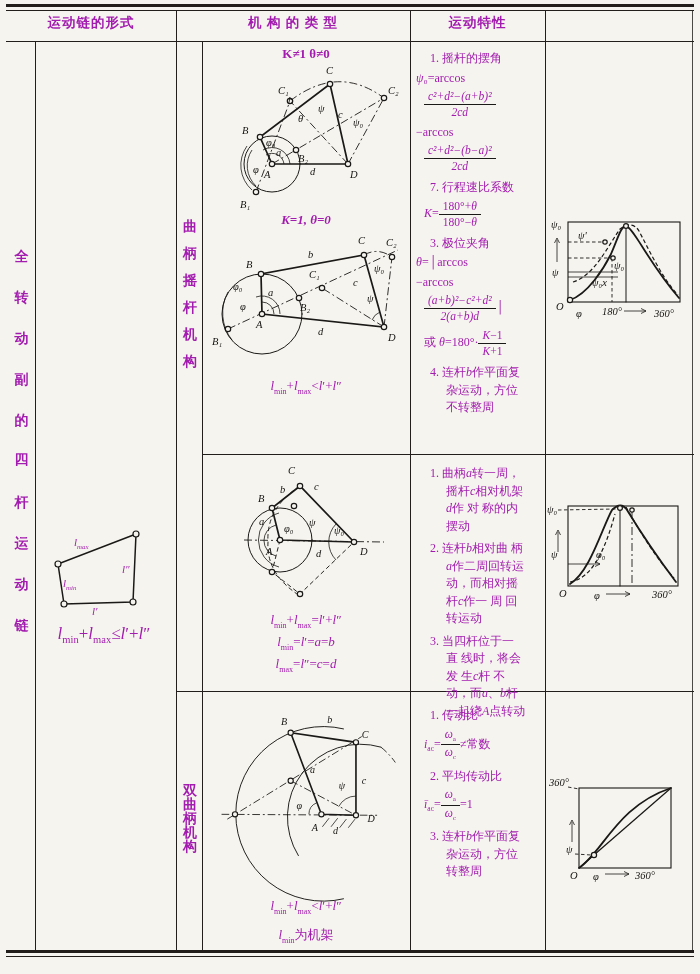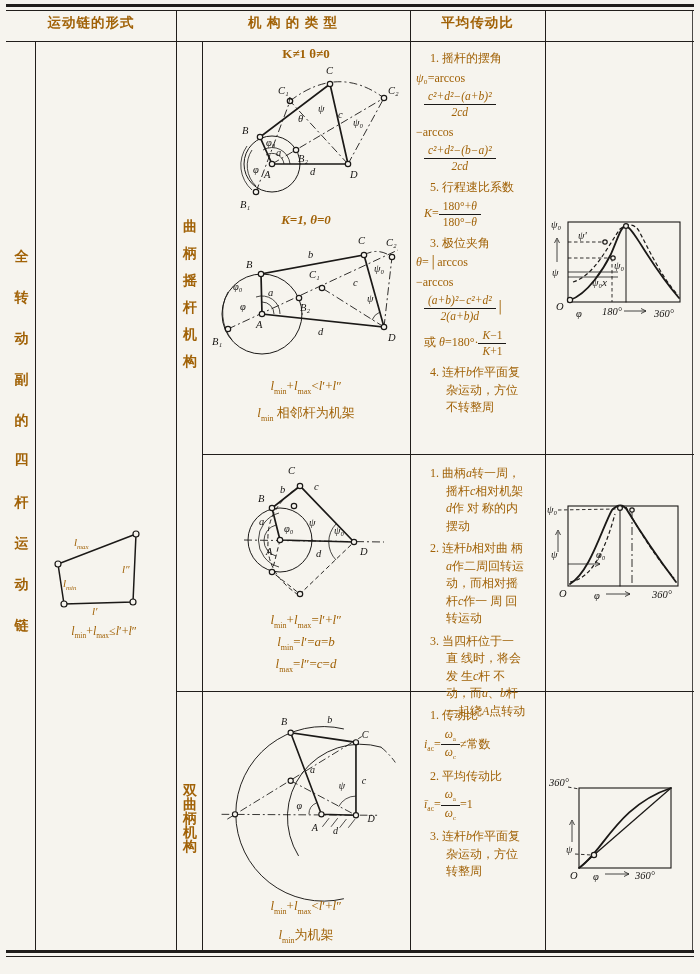--- a/index.html
+++ b/index.html
@@ -1,17 +1,17 @@
 <!DOCTYPE html>
 <html><head>
 <meta charset="utf-8">
 <style>
   html,body{margin:0;padding:0;background:#e8e6e0;}
   .page{position:relative;width:700px;height:974px;background:#f6f4ee;
-        font-family:"Liberation Serif","DejaVu Serif",serif;color:#a16207;overflow:hidden;}
+        font-family:"Liberation Serif","DejaVu Serif",serif;color:#a21caf;overflow:hidden;}
   .hline,.vline{position:absolute;background:#211e1b;}
   .hcell{position:absolute;top:12px;height:22px;display:flex;align-items:center;justify-content:center;
          font-weight:bold;font-size:13.5px;letter-spacing:1px;}
   .vwrap{position:absolute;display:flex;justify-content:center;align-items:flex-start;}
   .vtext{writing-mode:vertical-rl;text-orientation:upright;font-weight:bold;font-size:14px;}
   .vt-main{letter-spacing:41px;}
   .vt-m12{letter-spacing:27px;}
   .vt-m3{letter-spacing:14px;}
   .cap{position:absolute;text-align:center;font-size:13px;}
   .dtitle{position:absolute;text-align:center;font-size:13px;font-weight:bold;}
@@ -57,39 +57,39 @@
   <div class="vline" style="left:545px;top:10px;width:1.3px;height:941px;"></div>
   <div class="vline" style="left:692px;top:10px;width:1px;height:941px;opacity:.8;"></div>
 
   <div class="hcell" style="left:6px;width:170px;">
       <span>运动链的形式</span>
     </div>
   <div class="hcell" style="left:176px;width:234px;">
       <span>机 构 的 类 型</span>
     </div>
   <div class="hcell" style="left:410px;width:135px;">
-      <span>平均传动比</span>
+      <span>运动特性</span>
     </div>
 
   <div class="vwrap" style="left:7px;top:238px;width:28px;height:540px;">
     <div class="vtext vt-main">全转动副的四杆运动链</div>
   </div>
 
   <svg style="left:44px;top:522px;" width="125" height="100" viewBox="0 0 125 100">
     <path class="lk" style="stroke-width:1.5" d="M92,12 L14,42 L20,82 L89,80 Z"></path>
     <circle class="jt" cx="92" cy="12" r="3"></circle>
       <circle class="jt" cx="14" cy="42" r="3"></circle>
     <circle class="jt" cx="20" cy="82" r="3"></circle>
       <circle class="jt" cx="89" cy="80" r="3"></circle>
   </svg>
   <span class="flabel" style="left:74px;top:536px;"><i>l</i><sub>max</sub></span>
   <span class="flabel" style="left:122px;top:563px;"><i>l</i>″</span>
   <span class="flabel" style="left:63px;top:577px;"><i>l</i><sub>min</sub></span>
   <span class="flabel" style="left:92px;top:605px;"><i>l</i>′</span>
-  <div class="cap" style="left:38px;top:624px;width:132px;font-size:12px;"><i>l</i><sub>min</sub>+<i>l</i><sub>max</sub>≤<i>l</i>′+<i>l</i>″</div>
+  <div class="cap" style="left:38px;top:624px;width:132px;font-size:17px;"><i>l</i><sub>min</sub>+<i>l</i><sub>max</sub>≤<i>l</i>′+<i>l</i>″</div>
 
   <div class="vwrap" style="left:177px;top:208px;width:25px;height:260px;">
     <div class="vtext vt-m12">曲柄摇杆机构</div>
   </div>
   <div class="vwrap" style="left:177px;top:772px;width:25px;height:150px;">
     <div class="vtext vt-m3">双曲柄机构</div>
   </div>
 
   <div class="dtitle" style="left:206px;top:46px;width:200px;">K≠1  θ≠0</div>
   <svg class="diag" style="left:226px;top:60px;" width="180" height="152" viewBox="0 0 180 152">
@@ -162,21 +162,20 @@
       <text x="88" y="83" font-size="9">B₂</text>
       <text x="56" y="68" font-size="9">a</text>
       <text x="21" y="62" font-size="9">φ₀</text>
       <text x="28" y="82" font-size="9">φ</text>
       <text x="44" y="100">A</text>
       <text x="106" y="107" font-size="9">d</text>
       <text x="176" y="113">D</text>
       <text x="0" y="117" font-size="10">B₁</text>
     </svg>
   <div class="cap" style="left:206px;top:378px;width:200px;"><i>l</i><sub>min</sub>+<i>l</i><sub>max</sub>&lt;<i>l</i>′+<i>l</i>″</div>
-  <div class="cap" style="left:206px;top:404px;width:200px;"><i>l</i><sub>min</sub> 相邻杆为机架</div>
 
   <svg class="diag" style="left:222px;top:462px;" width="170" height="160" viewBox="0 0 170 160">
     <circle class="th" cx="58" cy="78" r="32"></circle>
     <path class="ds" d="M78,24 Q44,46 46,80 Q44,112 78,134"></path>
     <path class="dd" d="M22,78 L162,80"></path>
     <path class="ds" d="M58,78 L50,110 L78,132 L132,80"></path>
     <path class="lk" d="M58,78 L50,46 L78,24 L132,80 M58,78 L132,80"></path>
     <path class="an" d="M54,63 A16,16 0 0 0 54,94"></path>
     <path class="an" d="M57,51 A28,28 0 0 0 57,105"></path>
     <path class="an" d="M114,62 A26,26 0 0 0 114,98"></path>
@@ -233,21 +232,21 @@
     </svg>
   <div class="cap" style="left:206px;top:898px;width:200px;"><i>l</i><sub>min</sub>+<i>l</i><sub>max</sub>&lt;<i>l</i>′+<i>l</i>″</div>
   <div class="cap" style="left:206px;top:926px;width:200px;"><i>l</i><sub>min</sub>为机架</div>
 
   <div class="mblock" style="left:414px;top:45px;width:128px;">
       <div data-t="item">1. 摇杆的摆角</div>
       <div data-t="cont"><i>ψ</i>₀=arccos</div>
       <div data-t="frac"><i><span class="frac"><span class="num">c²+d²−(a+b)²</span><span class="den">2cd</span></span></i></div>
       <div data-t="cont">−arccos</div>
       <div data-t="frac"><i><span class="frac"><span class="num">c²+d²−(b−a)²</span><span class="den">2cd</span></span></i></div>
-      <div data-t="item">5. 行程速比系数</div>
+      <div data-t="item">7. 行程速比系数</div>
       <div data-t="frac"><i>K</i>=<span class="frac"><span class="num">180°+<i>θ</i></span><span class="den">180°−<i>θ</i></span></span></div>
       <div data-t="item">3. 极位夹角</div>
       <div data-t="cont"><i>θ</i>=│arccos</div>
       <div data-t="cont">−arccos</div>
       <div data-t="frac"><i><span class="frac"><span class="num">(a+b)²−c²+d²</span><span class="den">2(a+b)d</span></span></i>│</div>
       <div data-t="frac">或 <i>θ</i>=180°·<span class="frac"><span class="num"><i>K</i>−1</span><span class="den"><i>K</i>+1</span></span></div>
       <div data-t="item">4. 连杆<i>b</i>作平面复杂运动，方位不转整周</div>
     </div>
   <div class="mblock" style="left:414px;top:460px;width:128px;">
       <div data-t="item">1. 曲柄<i>a</i>转一周，摇杆<i>c</i>相对机架<i>d</i>作 对 称的内摆动</div>

